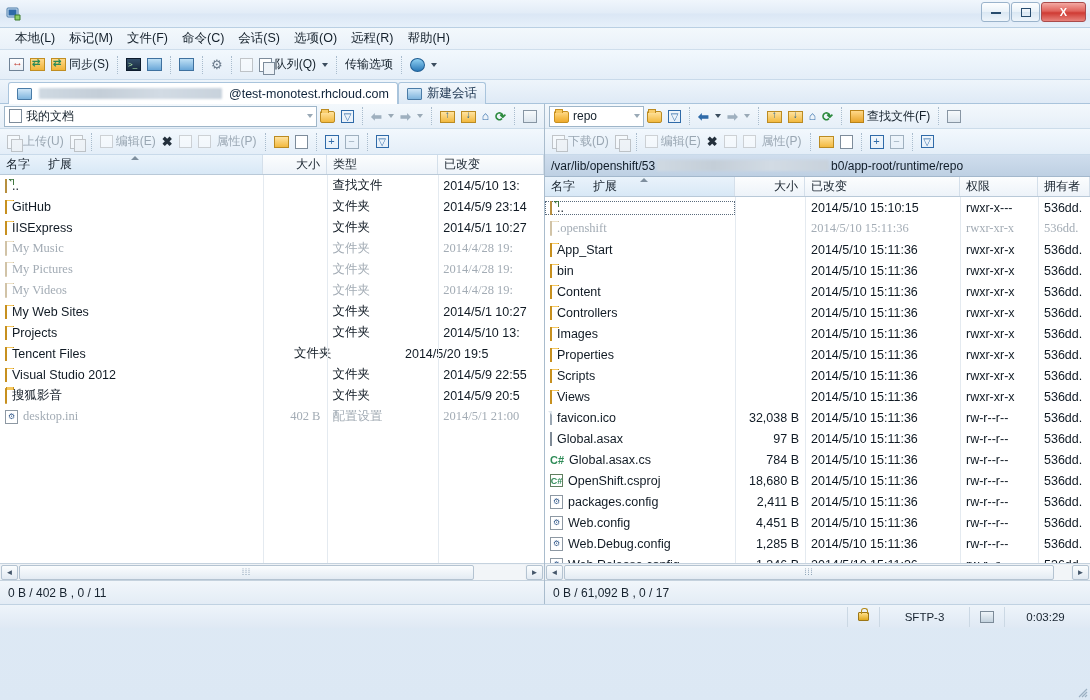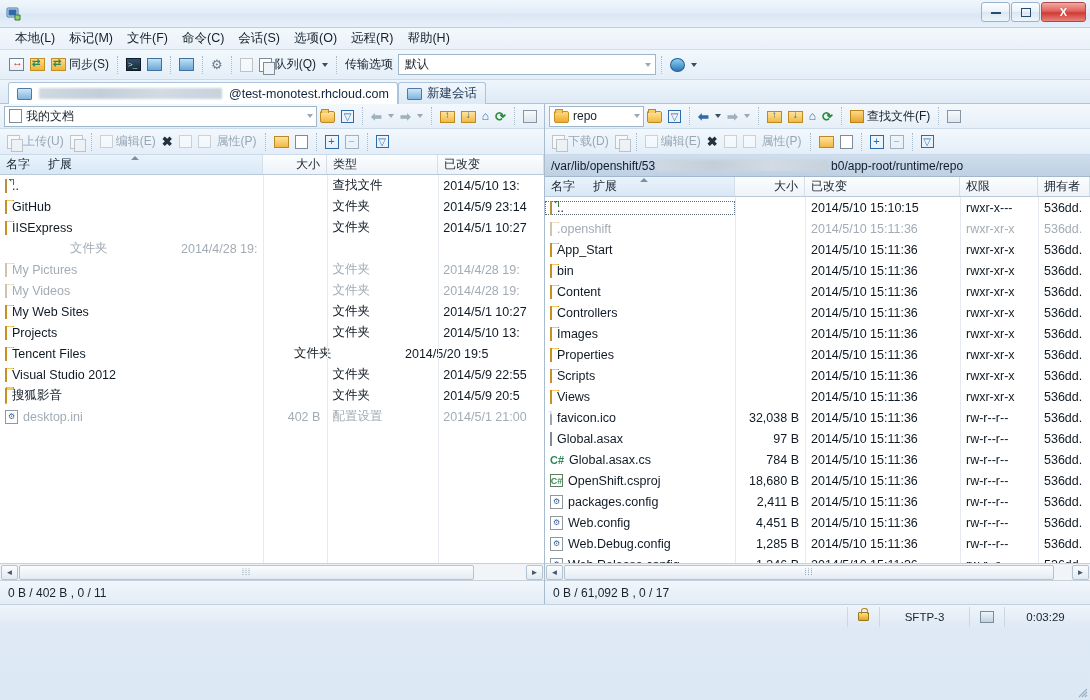--- a/index.html
+++ b/index.html
@@ -182,21 +182,21 @@
 
   .filelist {
     flex: 1; overflow: hidden; background: #fff; position: relative;
   }
   .frow { height: 21px; display: flex; align-items: center; font-size: 12.5px; color: #101a24; }
   .frow .c {
     padding: 0 6px; overflow: hidden; white-space: nowrap;
     display: flex; align-items: center;
   }
   .frow .c.right { justify-content: flex-end; }
-  .frow.dim { color: #a3acb5; }
+  .frow.dim { color: #a3acb5; font-family: Liberation Serif, serif; }
   .frow.dim .fname { color: #a3acb5; }
   .frow .nm { display:flex; align-items:center; gap:5px; padding-left: 5px; }
 
   .vsep {
     position: absolute; top: 0; bottom: 0; width: 1px; background: #e4eaf0;
   }
 
   
   .ico { width: 16px; height: 14px; flex: none; position: relative; }
   .folder {
@@ -389,24 +389,20 @@
       </div>
     <div class="tb-btn">
       <span class="g-copy"></span>
       <span>队列(Q)</span>
       <span class="caret"></span>
     </div>
     <div class="tb-sep"></div>
     <div class="tb-btn">
       <span>传输选项</span>
     </div>
-    <div class="combo">
-      <span>默认</span>
-      <span class="caret dim"></span>
-    </div>
     <div class="tb-sep"></div>
     <div class="tb-btn">
       <span class="g-globe"></span>
       <span class="caret"></span>
     </div>
   </div>
 
   <div class="tabstrip">
     <div class="tab">
       <span class="g-monitor"></span>
@@ -551,20 +547,24 @@
           <div class="frow">
             <div class="c nm" style="width:263px">
               <span><span class="ico"><span class="folder"></span></span></span>
               <span class="fname">IISExpress</span>
             </div>
             <div class="c right" style="width:64px"></div>
             <div class="c" style="width:111px">文件夹</div>
             <div class="c" style="width:107px">2014/5/1  10:27</div>
           </div>
           <div class="frow dim">
+            <div class="c nm" style="width:263px">
+              <span><span class="ico"><span class="folder dim"></span></span></span>
+              <span class="fname">My Music</span>
+            </div>
             <div class="c right" style="width:64px"></div>
             <div class="c" style="width:111px">文件夹</div>
             <div class="c" style="width:107px">2014/4/28  19:</div>
           </div>
           <div class="frow dim">
             <div class="c nm" style="width:263px">
               <span><span class="ico"><span class="folder dim"></span></span></span>
               <span class="fname">My Pictures</span>
             </div>
             <div class="c right" style="width:64px"></div>

